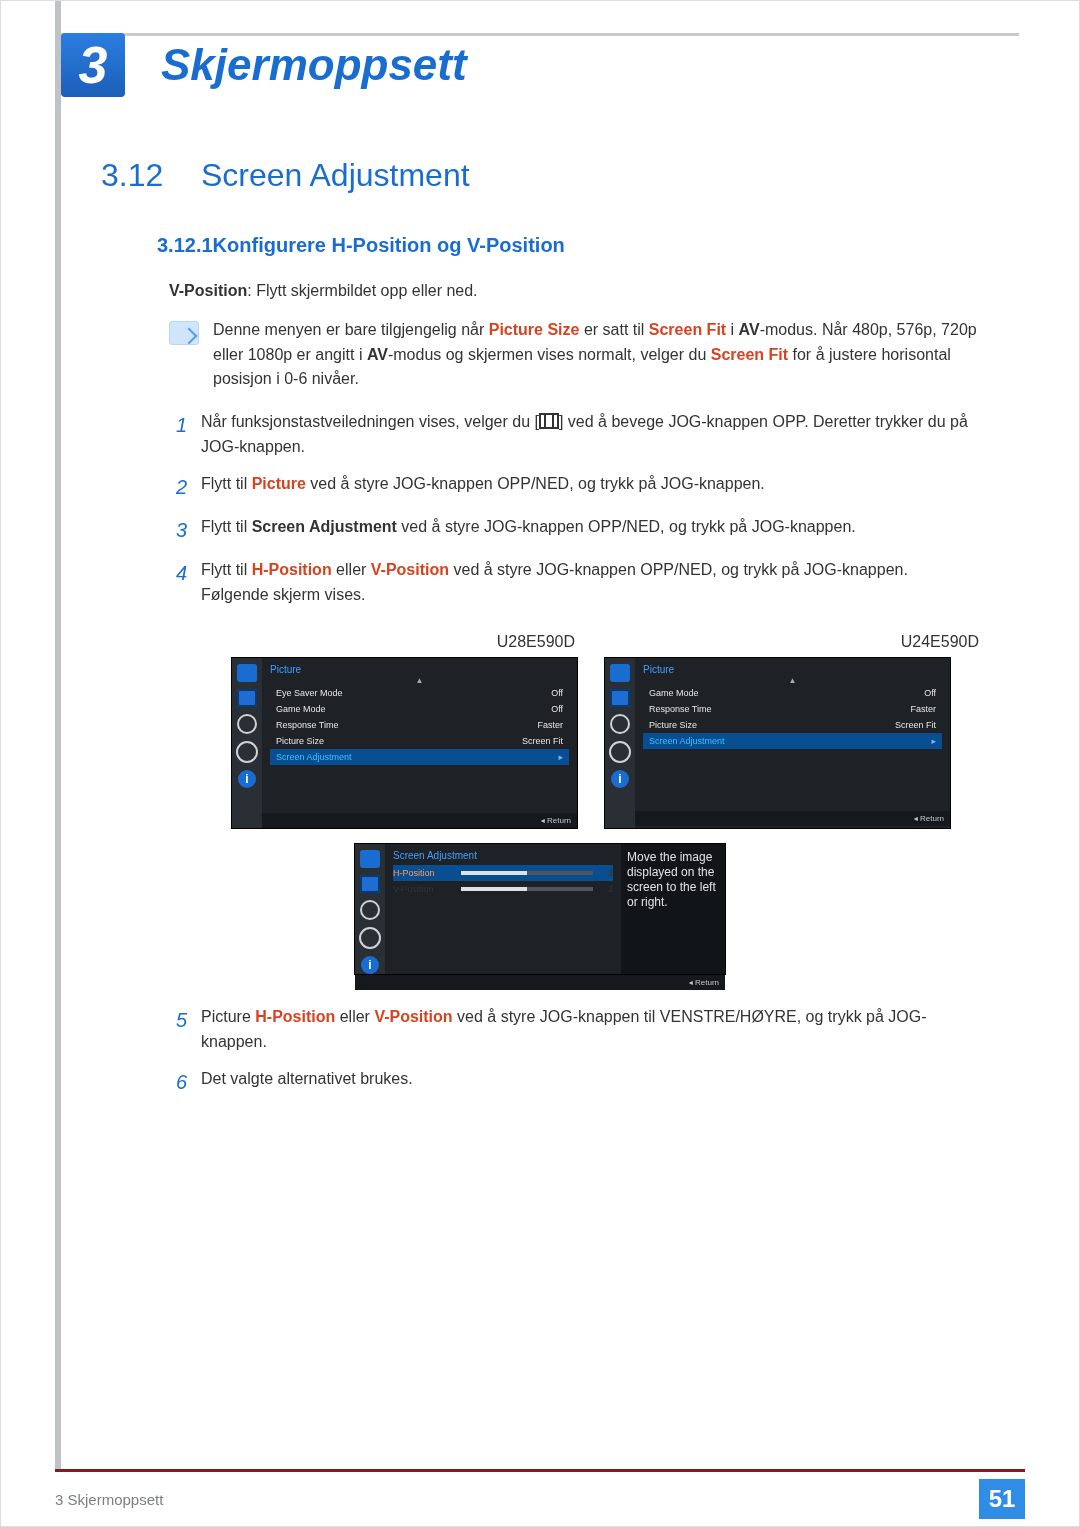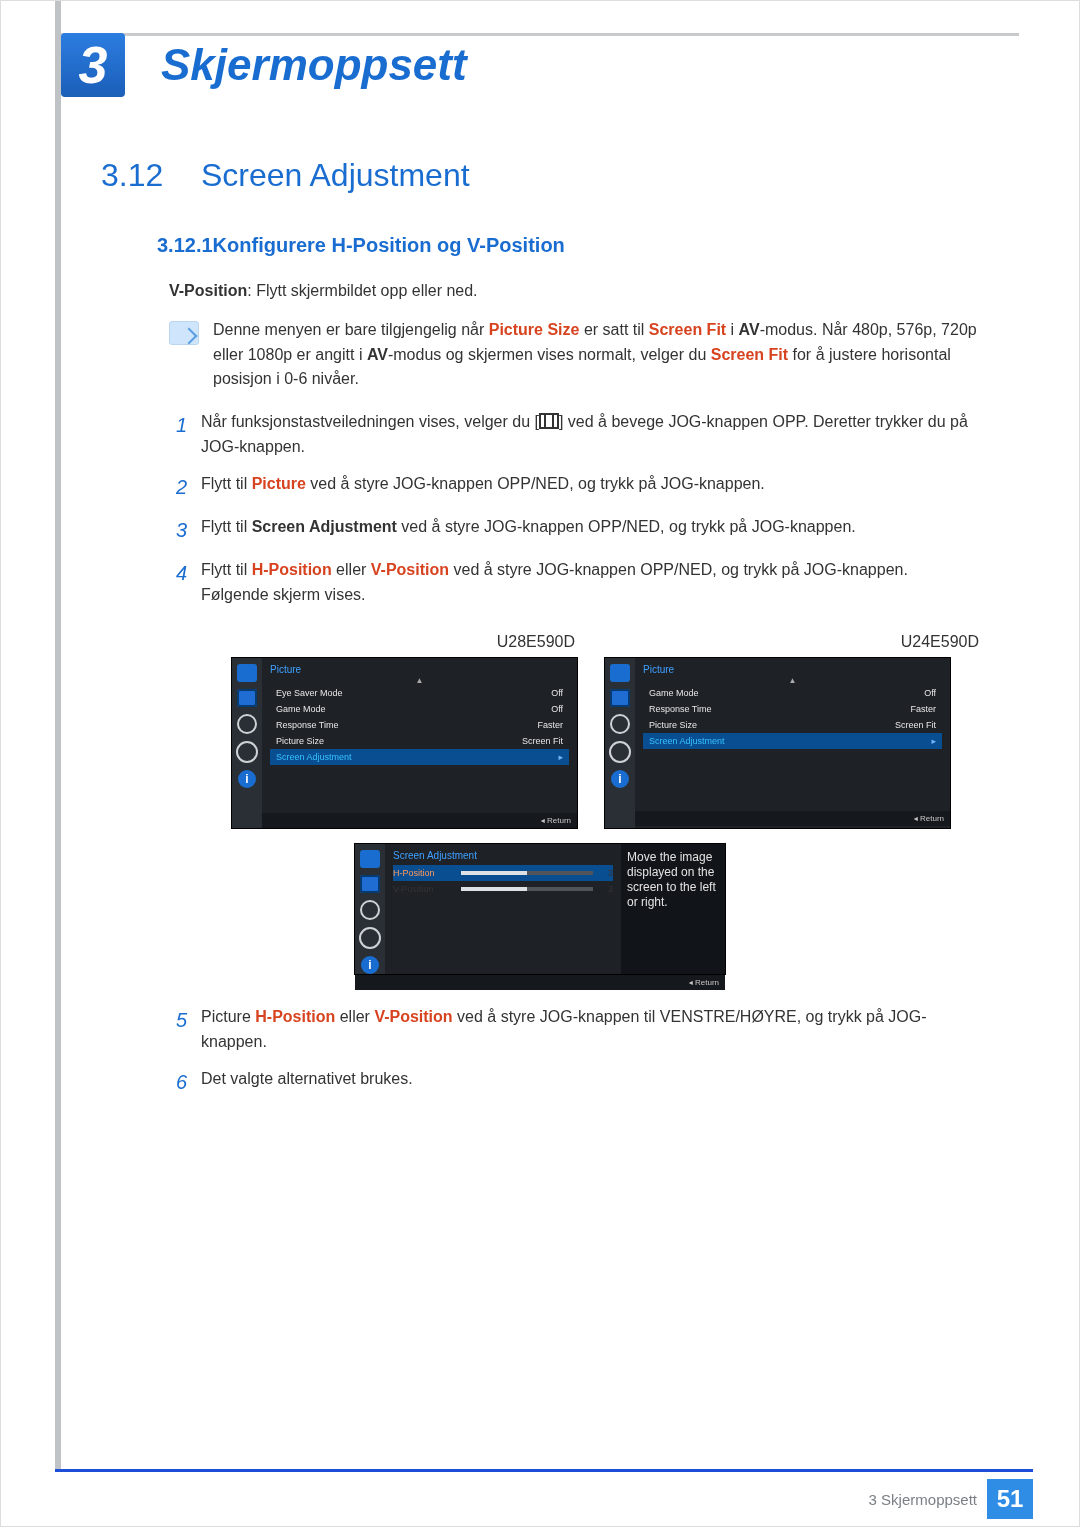--- a/index.html
+++ b/index.html
@@ -51,21 +51,21 @@
 .mon2-title{color:#3ea0ff;font-size:10px;margin-bottom:4px}
 .srow{display:flex;align-items:center;gap:6px;padding:3px 0;font-size:9px}
 .srow.sel{background:#0a4e92}
 .srow .lab{width:62px}
 .srow.sel .lab{color:#ff9a5a}
 .bar{flex:1;height:4px;background:#51555a;position:relative}
 .bar i{position:absolute;left:0;top:0;bottom:0;width:50%;background:#dfe2e5}
 .srow .num{width:14px;text-align:right}
 .mon2-tip{width:92px;background:#111418;font-size:12px;color:#e2e2e2;padding:6px;line-height:1.25}
 .mon2 .mon-ret{position:absolute;right:0;bottom:-16px;left:0}
-.footer{position:absolute;bottom:0;left:54px;right:46px;display:flex;justify-content:flex-end;align-items:center;border-top:3px solid #1d4ed8;height:54px}
+.footer{position:absolute;bottom:0;left:54px;right:54px;display:flex;justify-content:space-between;align-items:center;border-top:3px solid #7f1d1d;height:54px}
 .footer-vert{position:absolute;left:54px;top:0;bottom:54px;width:6px;background:#bfc3c6}
 .ftxt{font-size:15px;color:#7a7f85;margin-right:10px}
 .fpg{width:46px;height:40px;background:#2f8de6;color:#fff;font-size:24px;font-weight:bold;display:flex;align-items:center;justify-content:center}
 </style>
 </head>
 <body>
 
 <div class="page">
 <div class="footer-vert"></div>
 <div class="top-rule"></div>

